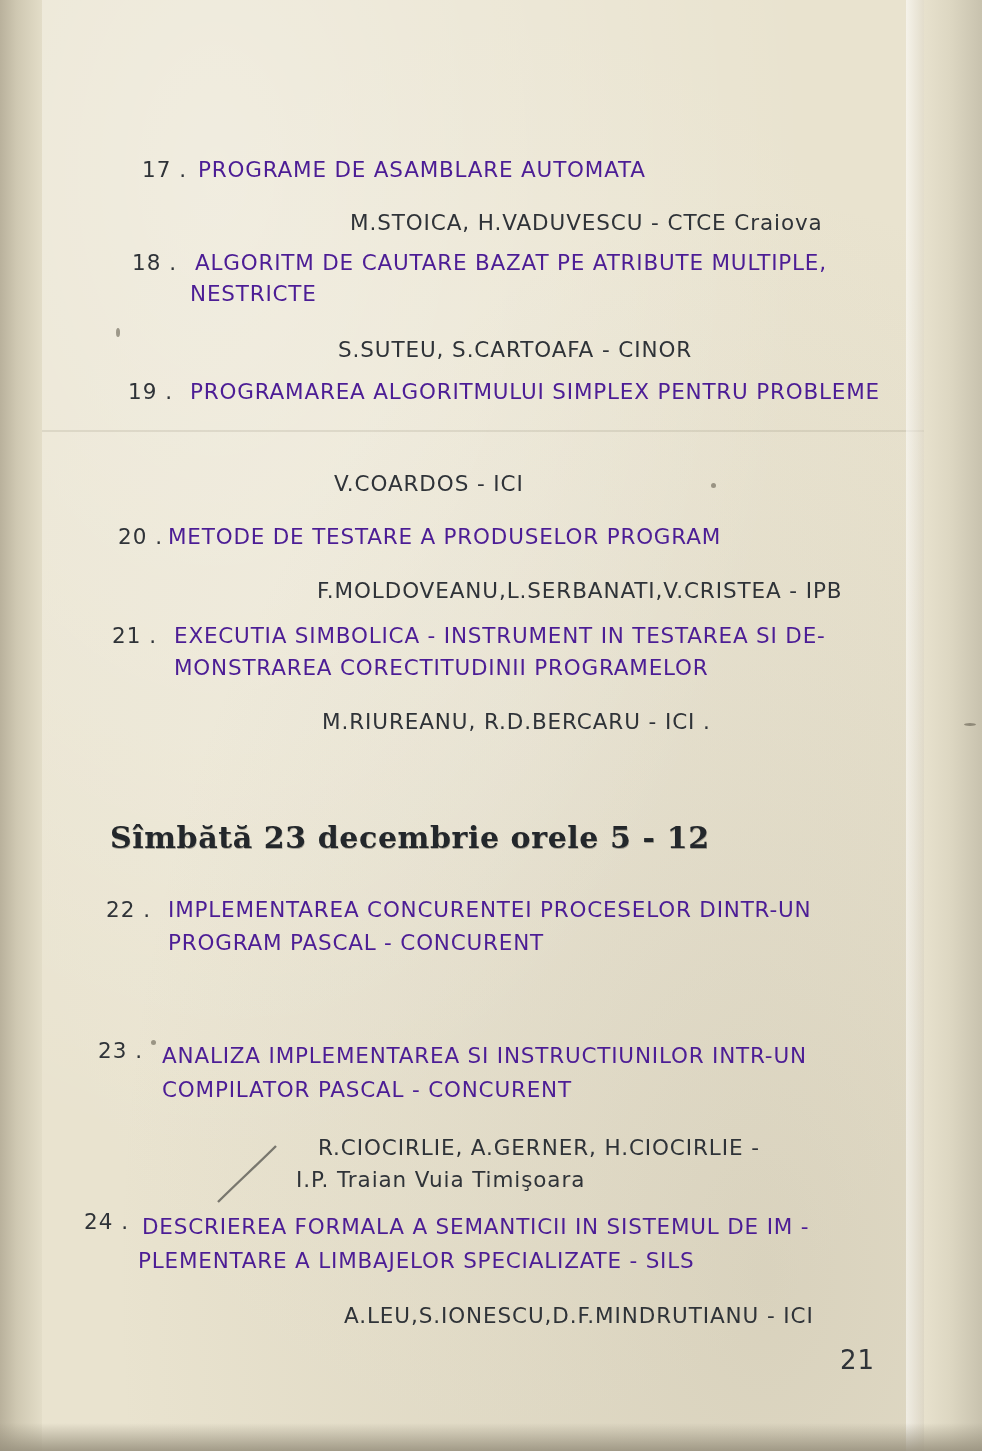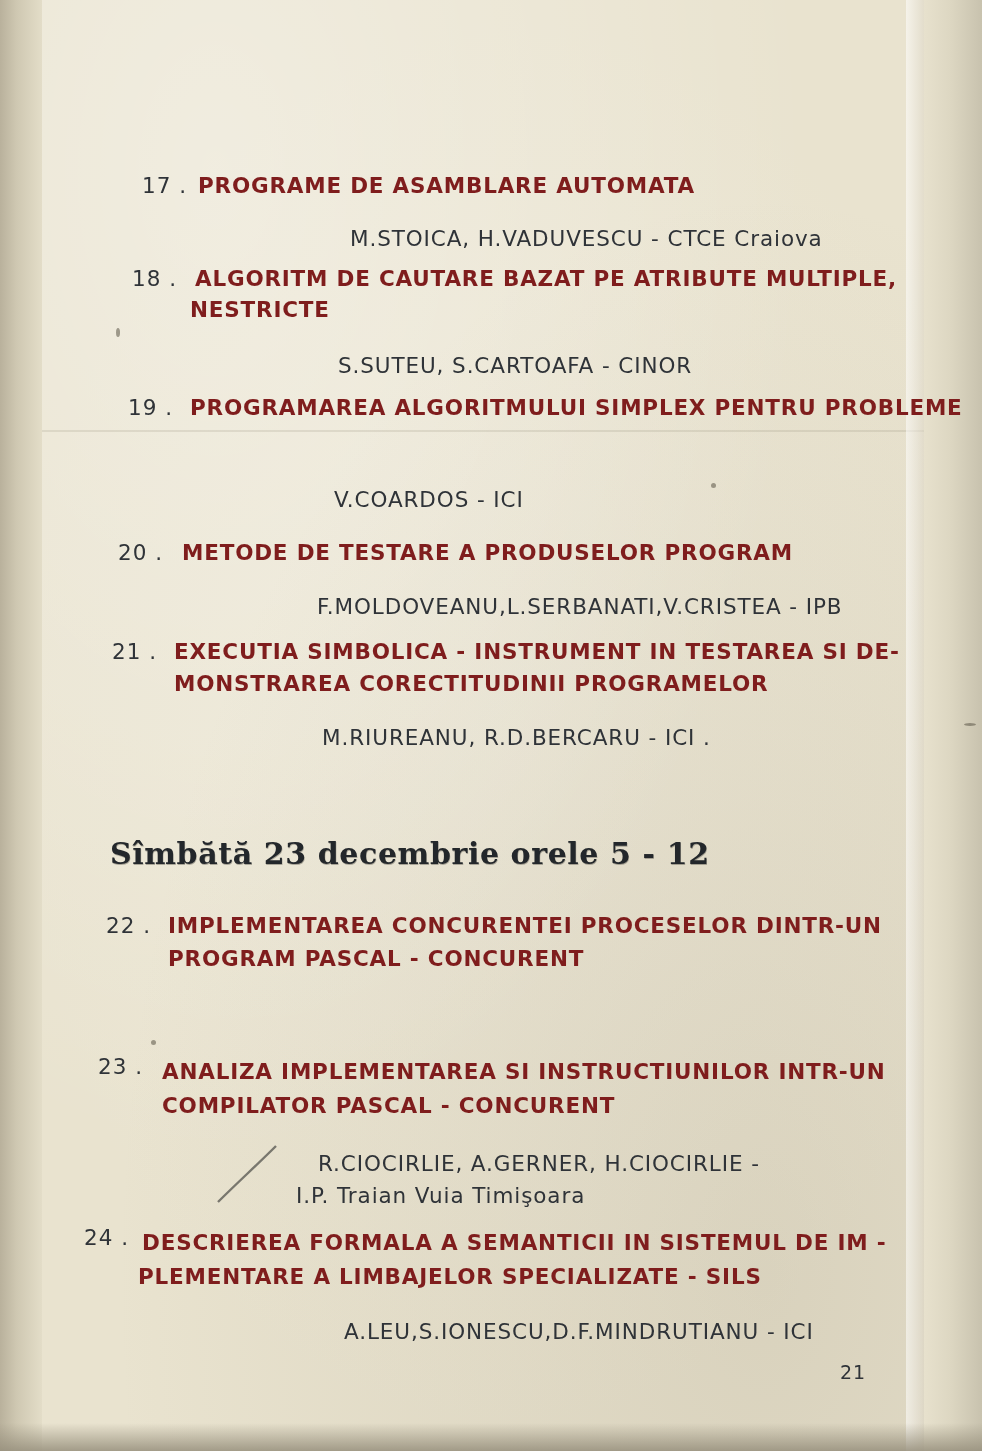--- a/index.html
+++ b/index.html
@@ -77,31 +77,30 @@
   }
 
   
   #content {
     position: absolute;
     left: 70px;
     top: 0;
     width: 860px;
     height: 1167px;
     z-index: 7;
-    margin-top: 16px;
   }
 
   .doc-line {
     position: absolute;
-    color: #7f1d1d;
+    color: #4c1d95;
     font-family: "DejaVu Sans", sans-serif;
     font-size: 21.5px;
     letter-spacing: 0.8px;
     white-space: nowrap;
-    font-weight: 700;
+    font-weight: 400;
   }
 
   .entry-num {
     position: absolute;
     color: #2f3338;
     font-family: "DejaVu Sans", sans-serif;
     font-size: 21.5px;
     letter-spacing: 1px;
     white-space: nowrap;
   }
@@ -123,21 +122,21 @@
     font-size: 30px;
     letter-spacing: 0.6px;
     white-space: nowrap;
     text-shadow: 0.5px 0.5px 0 rgba(50,46,40,0.35);
   }
 
   .page-number {
     position: absolute;
     color: #2f3338;
     font-family: "DejaVu Sans", sans-serif;
-    font-size: 19px;
+    font-size: 26px;
     letter-spacing: 1px;
   }
 
   .pen-mark {
     position: absolute;
     z-index: 8;
     pointer-events: none;
   }
 </style>
 </head>
@@ -170,21 +169,21 @@
     <div class="entry-num" style="left:62px; top:250px;">18 .</div>
     <div class="doc-line" style="left:125px; top:250px;">ALGORITM DE CAUTARE BAZAT PE ATRIBUTE  MULTIPLE,</div>
     <div class="doc-line" style="left:120px; top:281px;">NESTRICTE</div>
     <div class="authors" style="left:268px; top:337px;">S.SUTEU, S.CARTOAFA  -  CINOR</div>
 
     <div class="entry-num" style="left:58px; top:379px;">19 .</div>
     <div class="doc-line" style="left:120px; top:379px;">PROGRAMAREA ALGORITMULUI  SIMPLEX PENTRU PROBLEME</div>
     <div class="authors" style="left:264px; top:471px;">V.COARDOS  -  ICI</div>
 
     <div class="entry-num" style="left:48px; top:524px;">20 .</div>
-    <div class="doc-line" style="left:112px; top:524px;">METODE DE TESTARE A PRODUSELOR PROGRAM</div>
+    <div class="doc-line" style="left:98px; top:524px;">METODE DE TESTARE A PRODUSELOR PROGRAM</div>
     <div class="authors" style="left:247px; top:578px;">F.MOLDOVEANU,L.SERBANATI,V.CRISTEA - IPB</div>
 
     <div class="entry-num" style="left:42px; top:623px;">21 .</div>
     <div class="doc-line" style="left:104px; top:623px;">EXECUTIA SIMBOLICA  -  INSTRUMENT IN TESTAREA SI  DE-</div>
     <div class="doc-line" style="left:104px; top:655px;">MONSTRAREA CORECTITUDINII PROGRAMELOR</div>
     <div class="authors" style="left:252px; top:709px;">M.RIUREANU, R.D.BERCARU  -  ICI .</div>
 
     <div class="session-heading" style="left:40px; top:820px;">Sîmbătă 23 decembrie orele 5 - 12</div>
 
     <div class="entry-num" style="left:36px; top:897px;">22 .</div>

